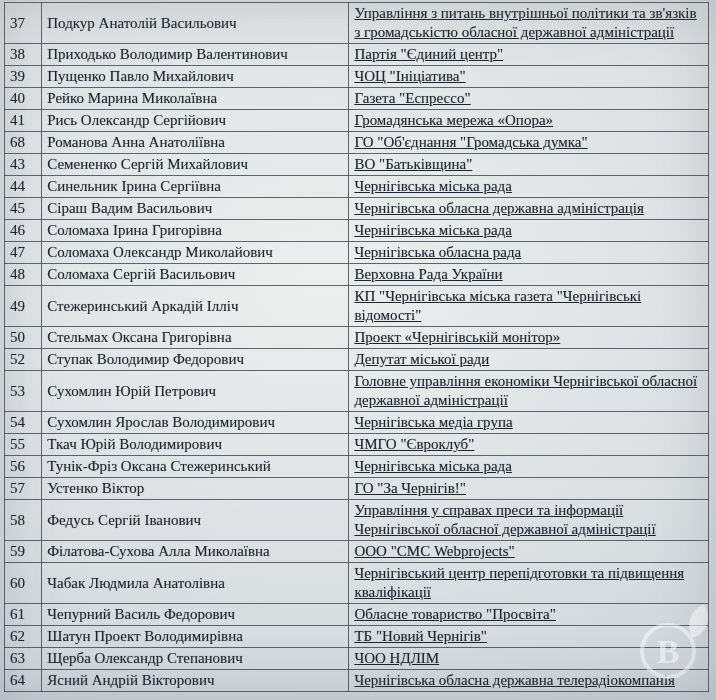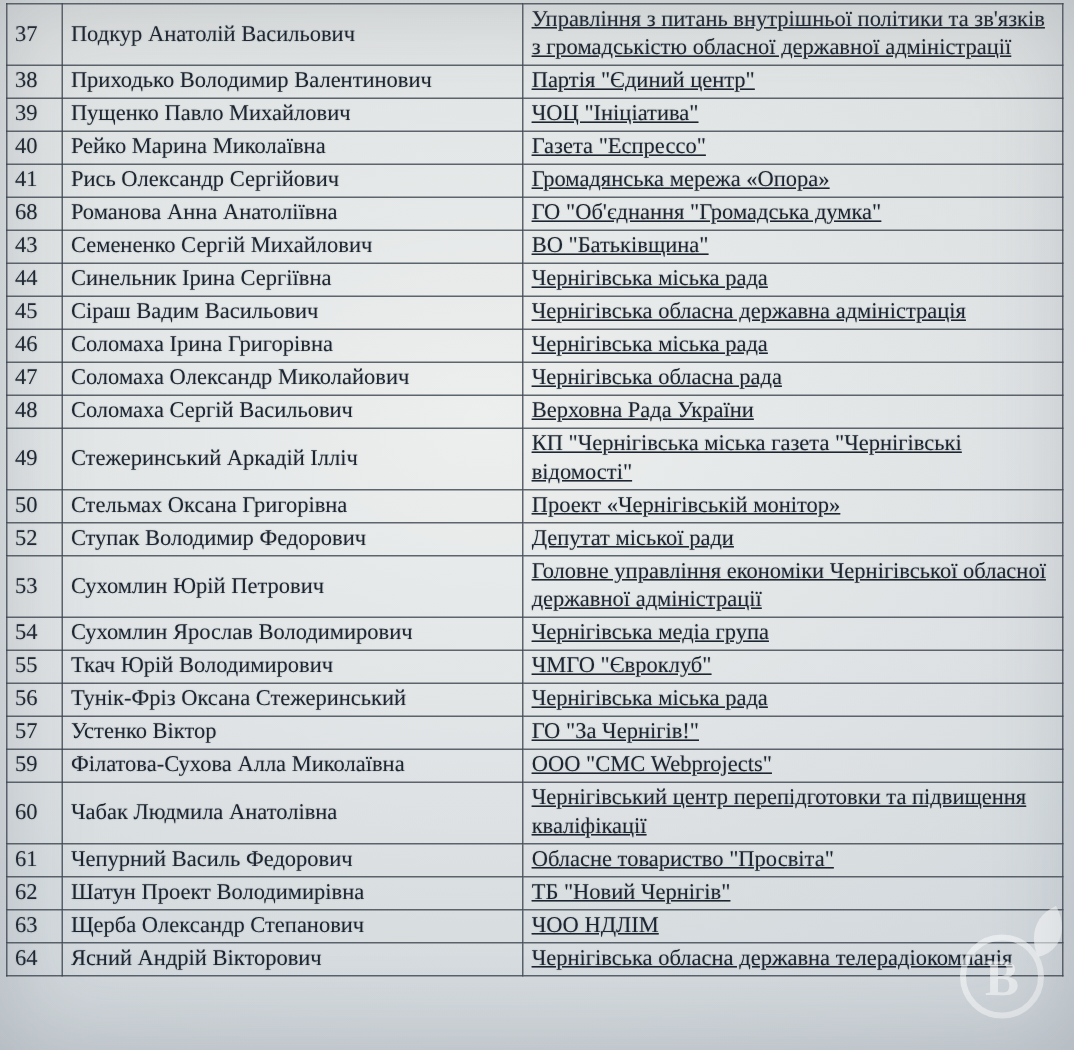--- a/index.html
+++ b/index.html
@@ -159,20 +159,25 @@
       <td class="c-num">56</td>
       <td class="c-name">Тунік-Фріз Оксана Стежеринський</td>
       <td class="c-org">Чернігівська міська рада</td>
     </tr>
         <tr>
       <td class="c-num">57</td>
       <td class="c-name">Устенко Віктор</td>
       <td class="c-org">ГО "За Чернігів!"</td>
     </tr>
         <tr>
+      <td class="c-num">58</td>
+      <td class="c-name">Федусь Сергій Іванович</td>
+      <td class="c-org">Управління у справах преси та інформації Чернігівської обласної державної адміністрації</td>
+    </tr>
+        <tr>
       <td class="c-num">59</td>
       <td class="c-name">Філатова-Сухова Алла Миколаївна</td>
       <td class="c-org">ООО "СМС Webprojects"</td>
     </tr>
         <tr>
       <td class="c-num">60</td>
       <td class="c-name">Чабак Людмила Анатолівна</td>
       <td class="c-org">Чернігівський центр перепідготовки та підвищення кваліфікації</td>
     </tr>
         <tr>

